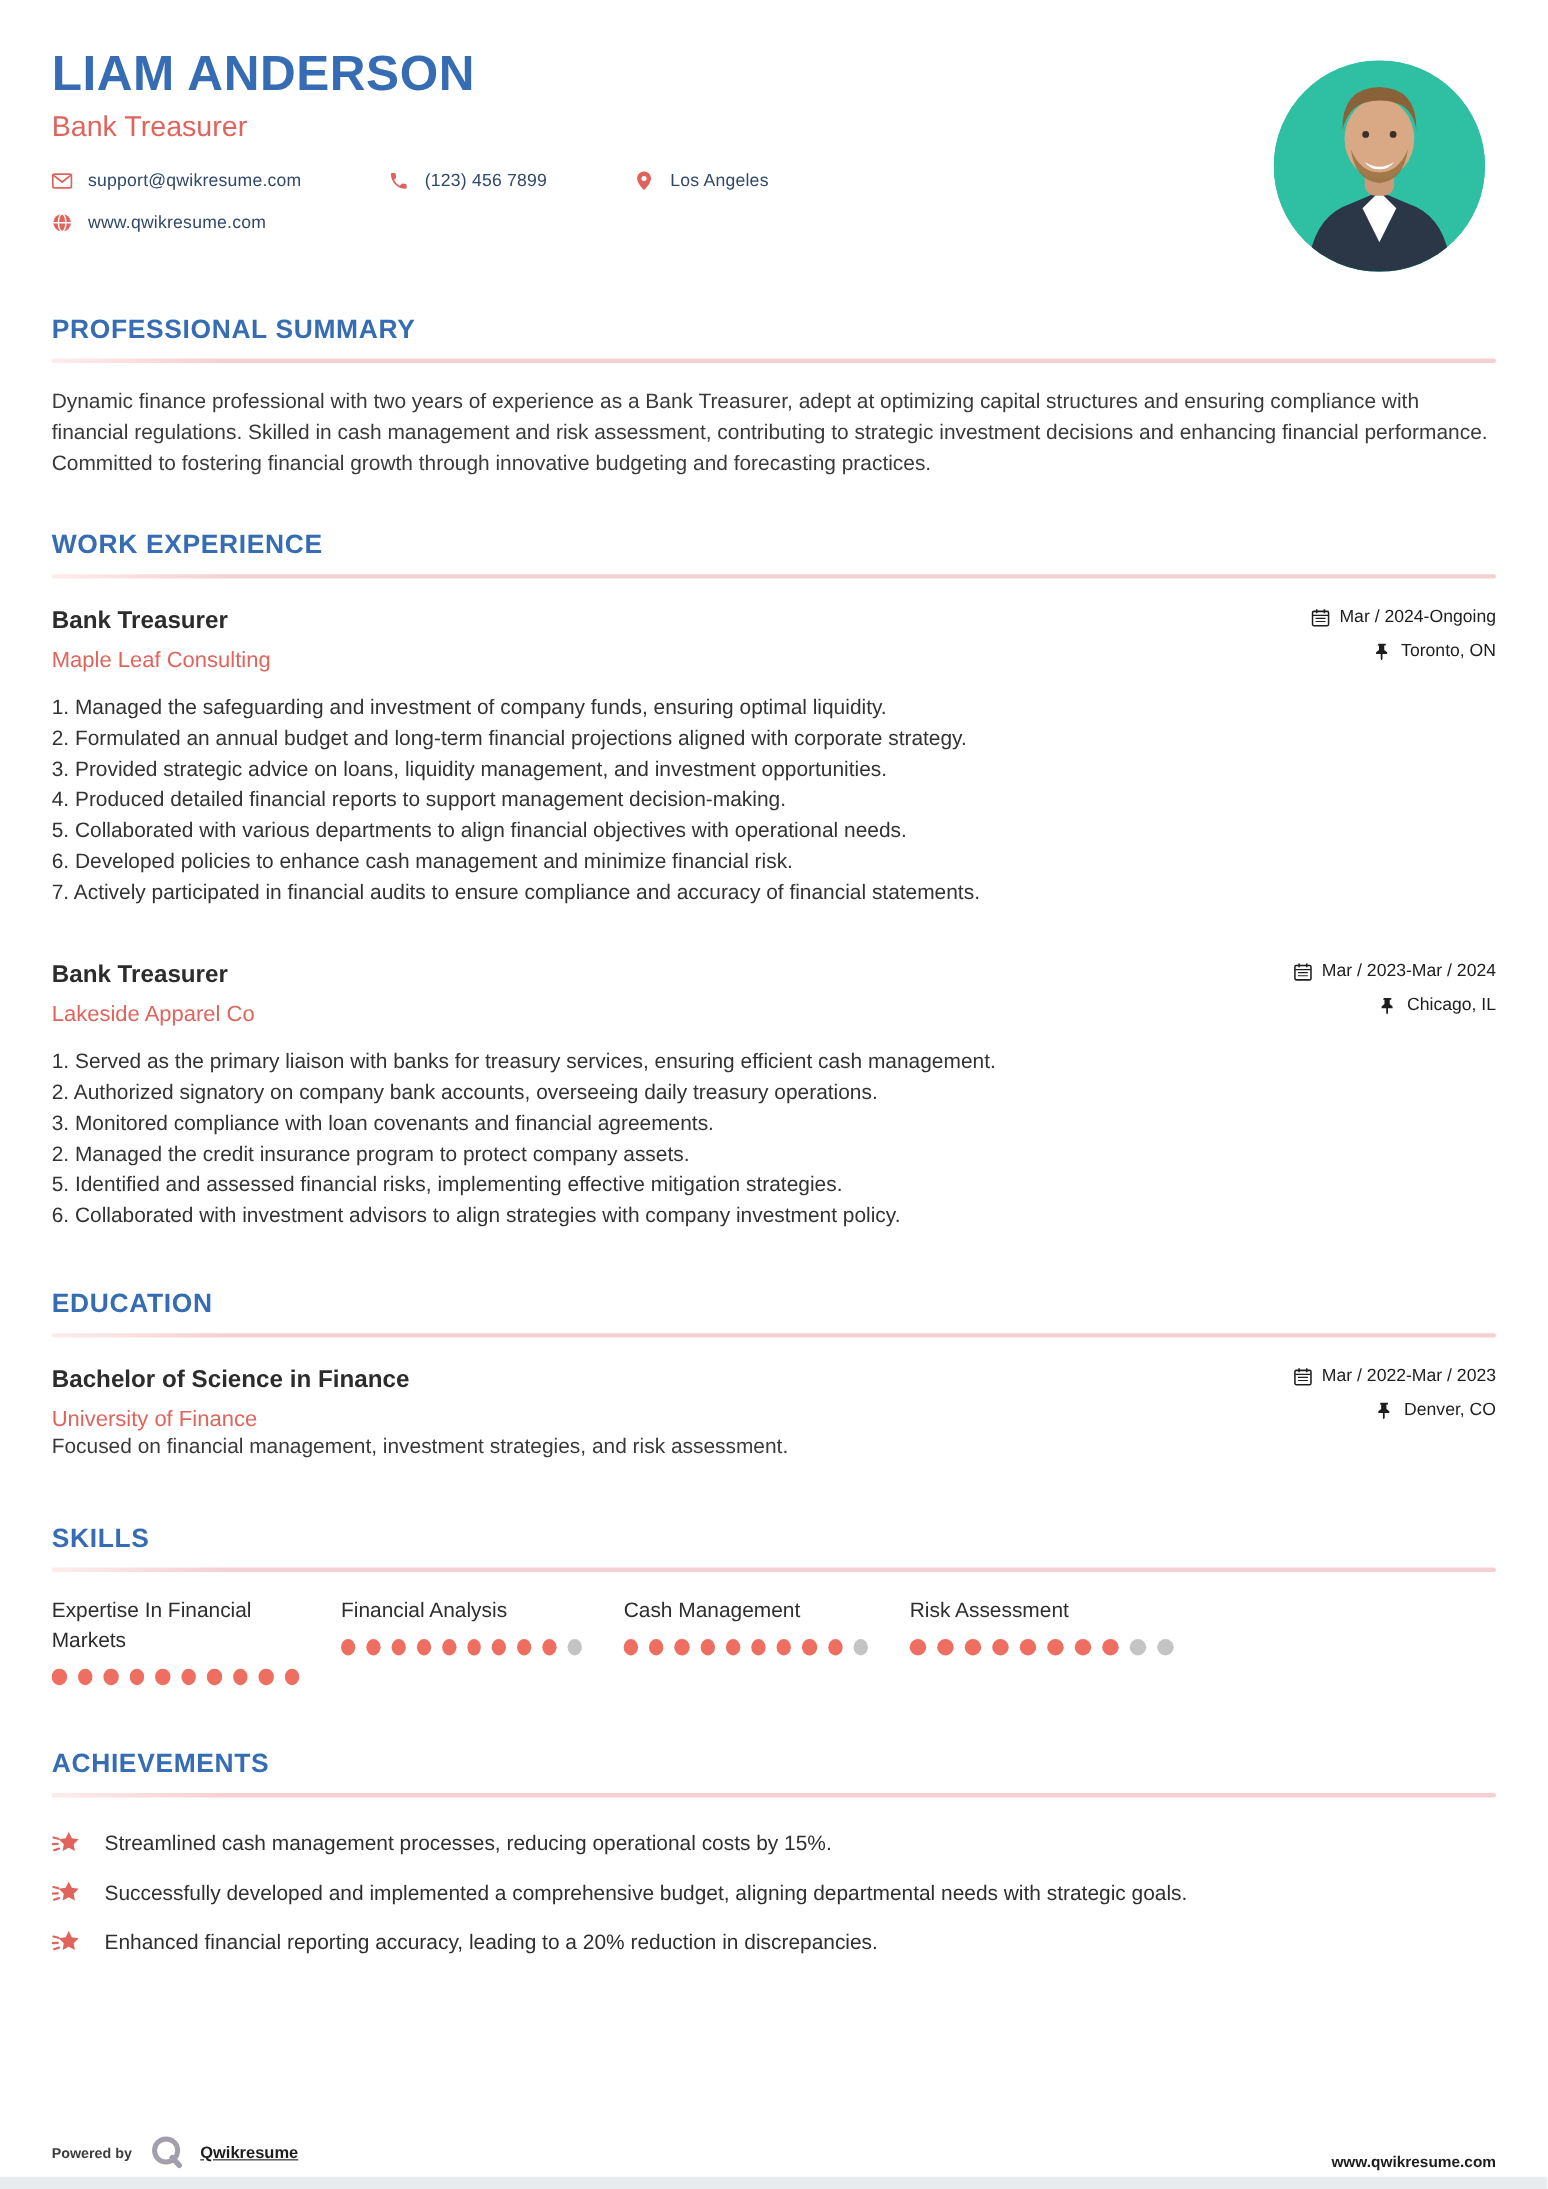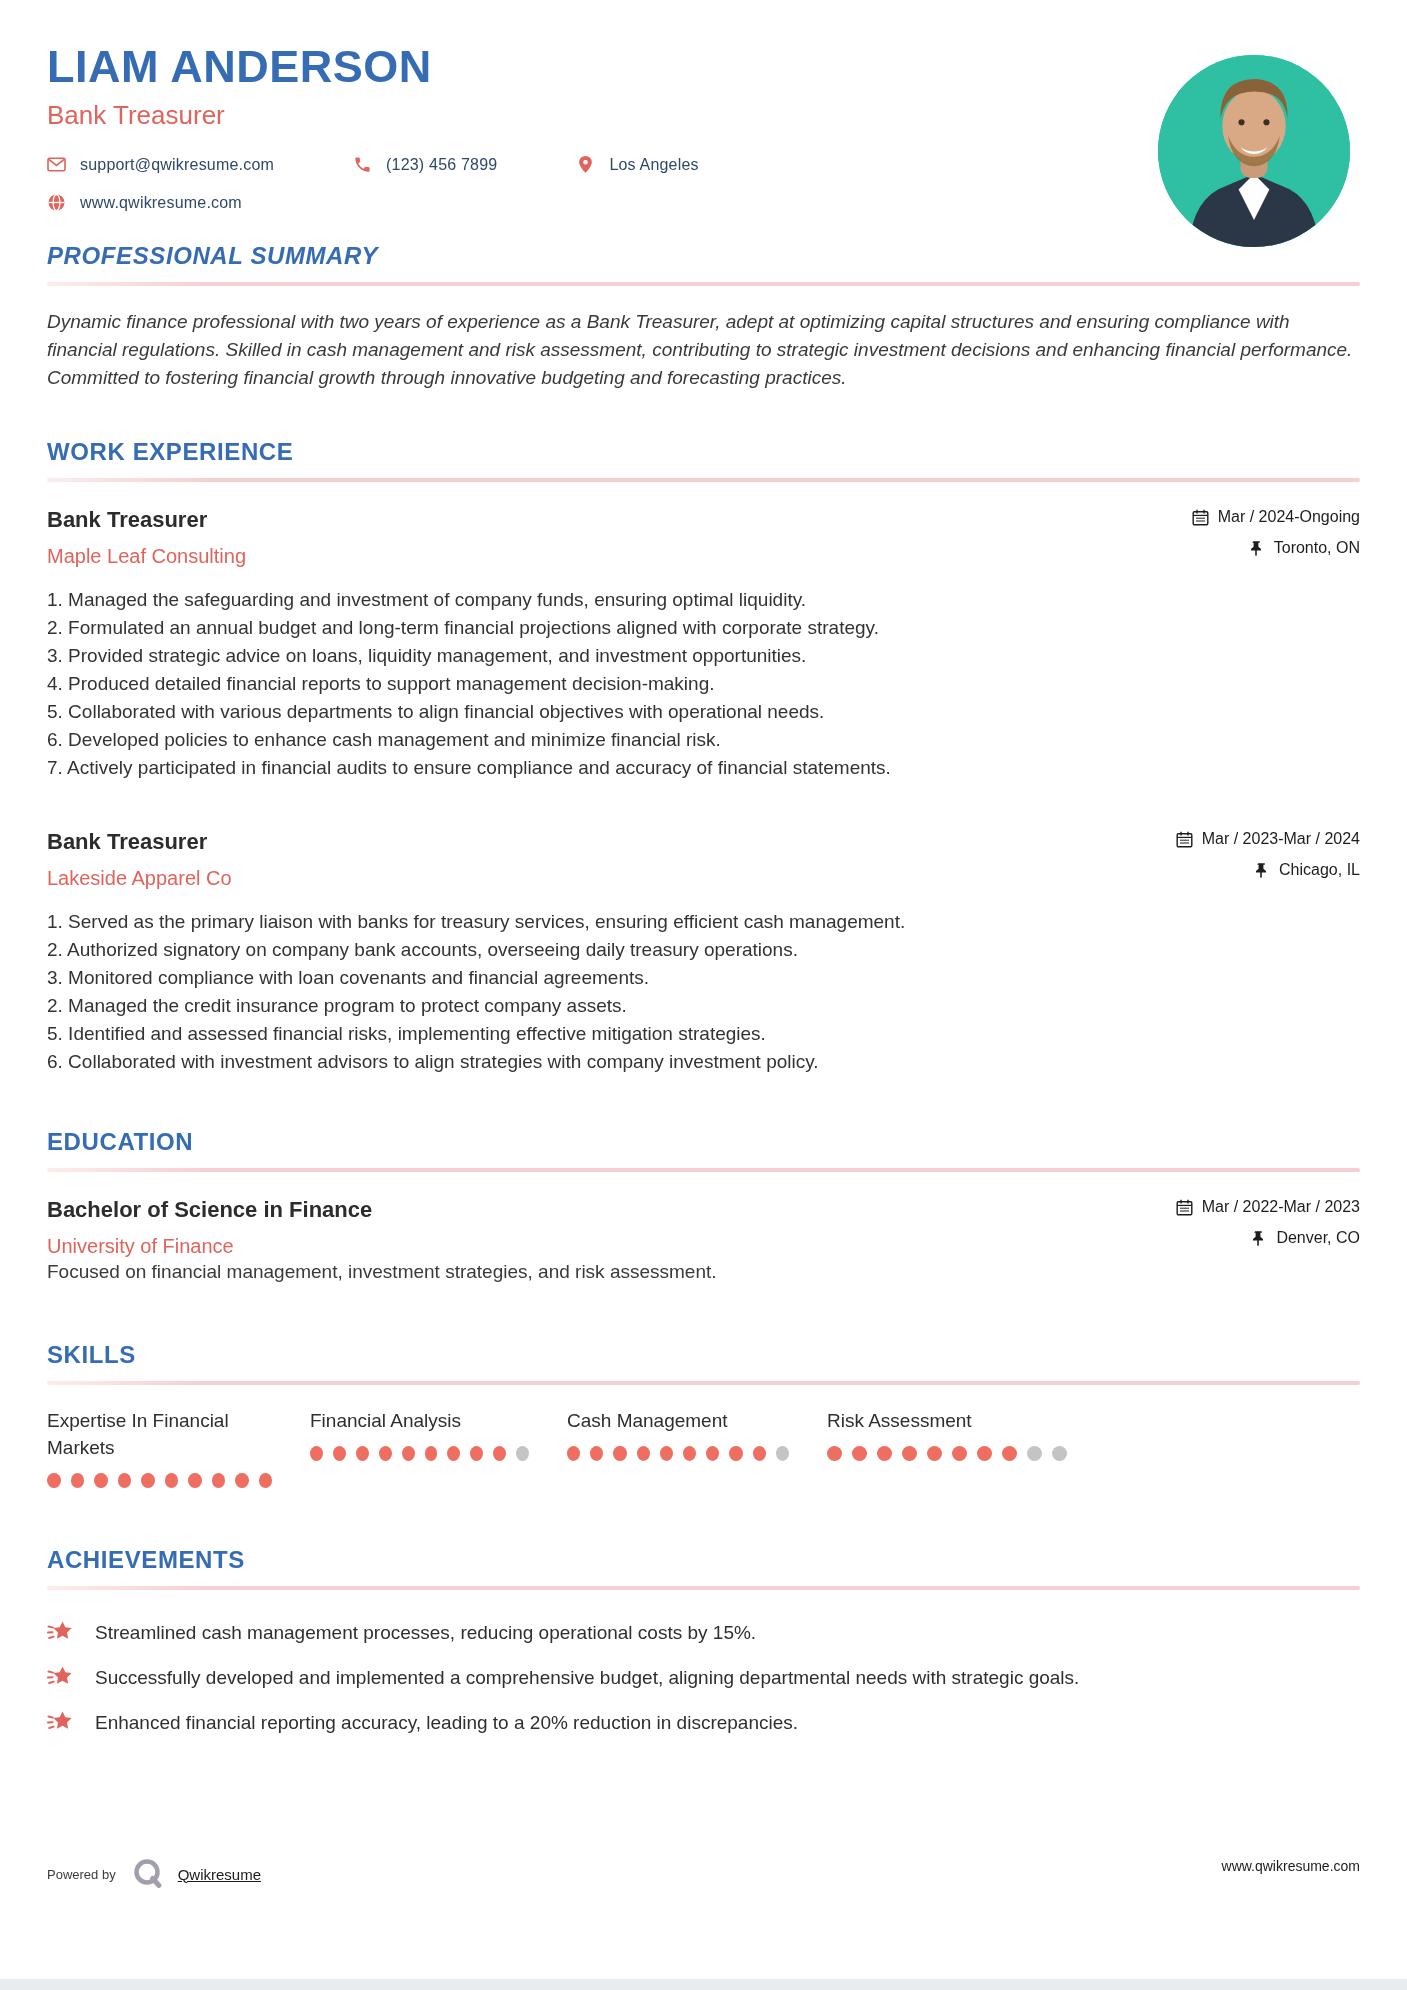--- a/index.html
+++ b/index.html
@@ -30,21 +30,21 @@
 
   
   .section-title {
     font-size:24px; font-weight:700; letter-spacing:0.6px;
     color:var(--accent-blue,#356cb4); line-height:28px;
   }
   .rule {
     height:4px; margin-top:12px; border-radius:2px;
     background:linear-gradient(90deg,#fdecec 0%, var(--underline-pink,#f5d0d3) 12%, var(--underline-pink,#f5d0d3) 100%);
   }
-  .summary-section { margin-top:30px;font-style:italic; }
+  .summary-section { margin-top:74px; }
   .summary-text { margin-top:22px; font-size:19px; line-height:28px; color:#3a3a3a; }
 
   .experience-section { margin-top:46px; }
   .job { margin-top:24px; }
   .job + .job { margin-top:46px; }
   .job-head { display:flex; justify-content:space-between; align-items:flex-start; }
   .job-role { font-size:22px; font-weight:600; color:#2c2c2c; line-height:28px; }
   .job-company { margin-top:10px; font-size:20px; color:var(--accent-coral,#e0635c); line-height:24px; }
   .job-meta { text-align:right; flex:0 0 auto; padding-top:2px; }
   .meta-row { display:flex; justify-content:flex-end; align-items:center; }
@@ -67,22 +67,22 @@
   .dot-gray { background:var(--dot-gray,#c4c4c4); }
 
   .achievements-section { margin-top:58px; }
   .ach { display:flex; align-items:flex-start; margin-top:28px; }
   .ach + .ach { margin-top:17px; }
   .ach .aicon { width:27px; height:27px; margin-right:21px; flex:0 0 auto; color:var(--accent-coral,#e0635c); }
   .ach-text { font-size:19px; line-height:27px; color:#2f2f2f; padding-top:1px; }
 
   
   .footer {
-    position:absolute; left:47px; right:47px; top:1858px;
-    display:flex; justify-content:space-between; align-items:flex-start;
+    position:absolute; left:47px; right:47px; top:1941px;
+    display:flex; justify-content:space-between; align-items:flex-end;font-weight:bold;
   }
   .footer-left { display:flex; align-items:center; }
   .powered-by { font-size:13px; color:#3c3c3c; margin-right:16px; }
   .q-logo { width:32px; height:32px; margin-right:14px; }
   .brand-link { font-size:15px; color:#1c1c1c; text-decoration:underline; }
   .footer-site { font-size:14px; color:#1c1c1c; }
   .bottom-band {
     position:absolute; left:0; right:0; bottom:0; height:11px; background:#e8ecef;
   }
 </style>

